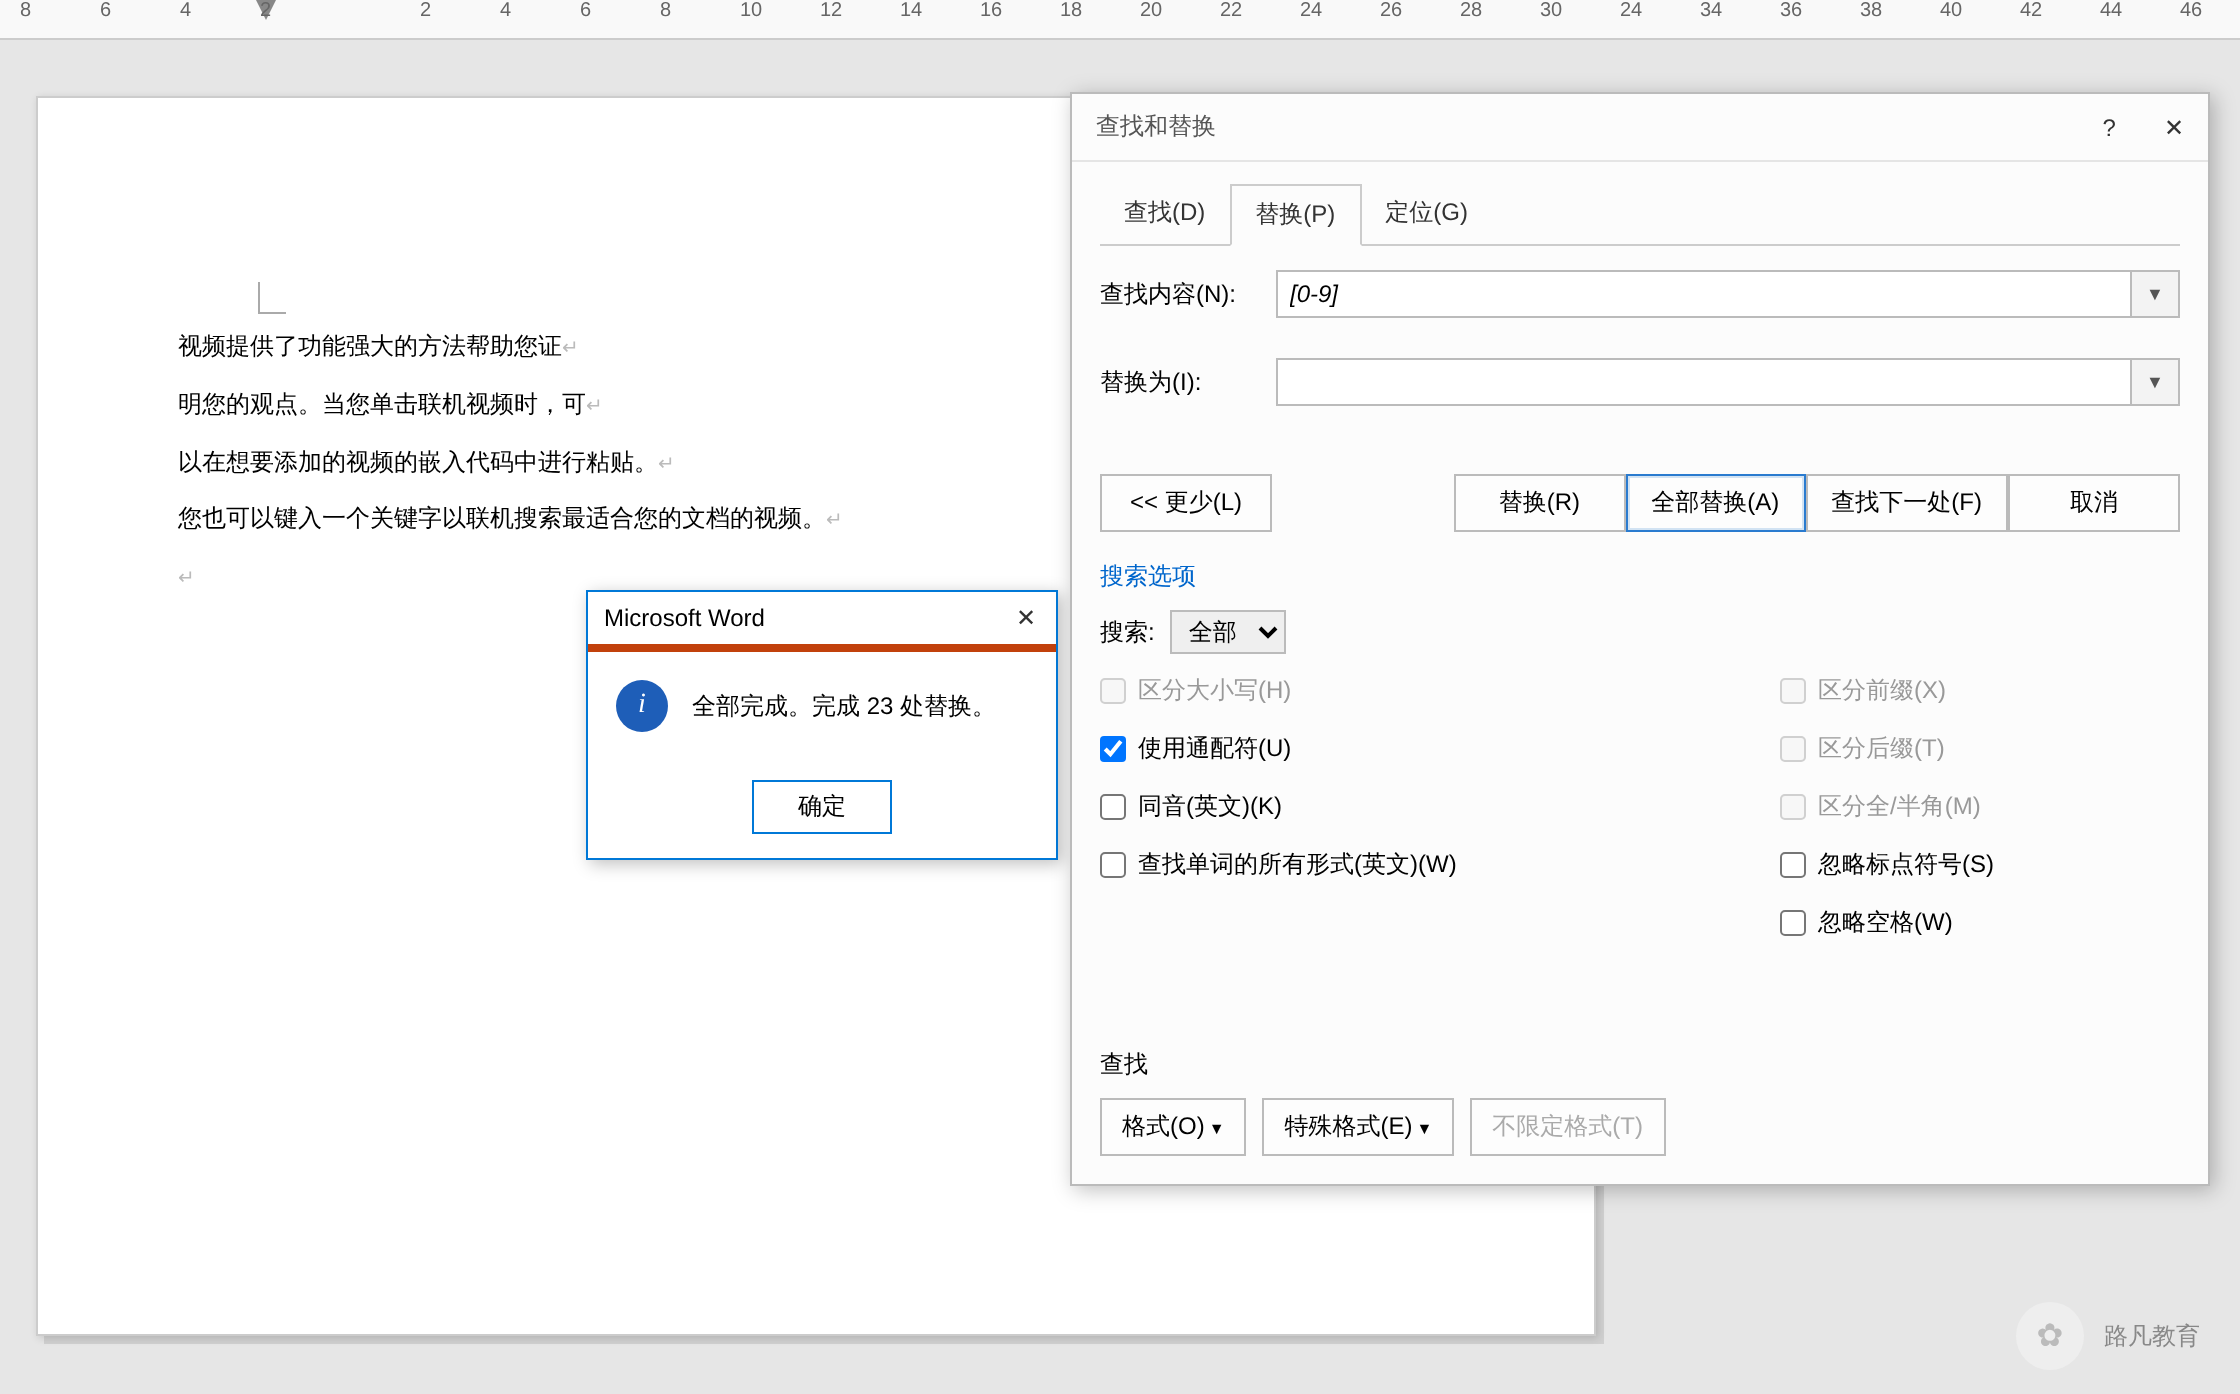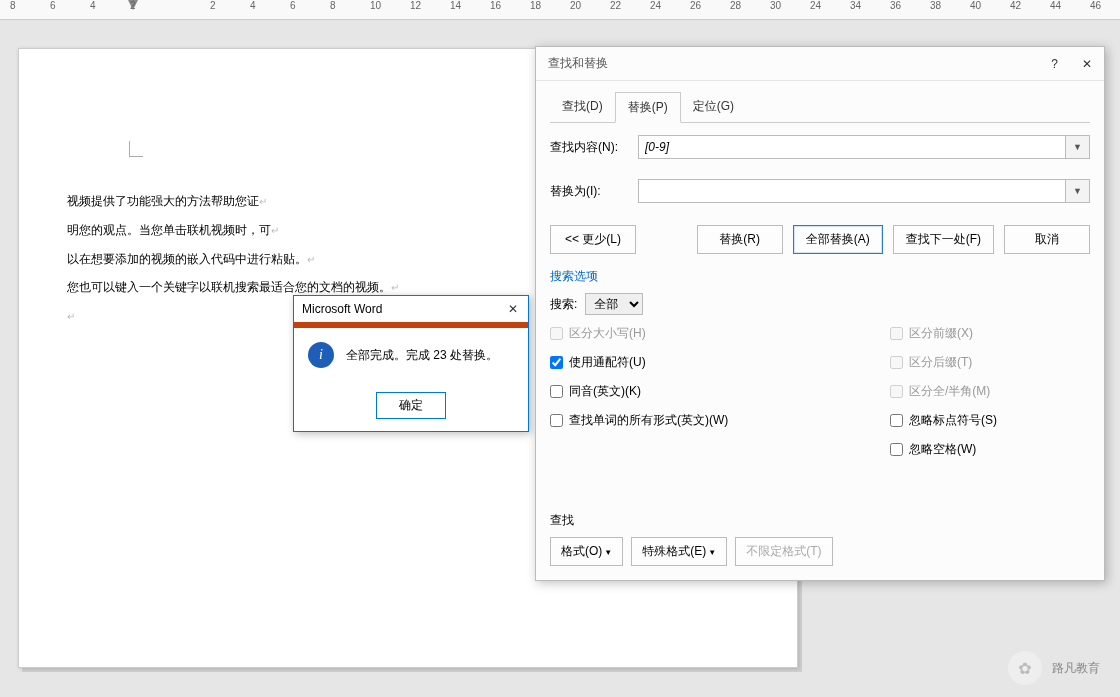--- a/index.html
+++ b/index.html
@@ -4,26 +4,26 @@
 <style>
 * { box-sizing: border-box; margin: 0; padding: 0; font-family: "Microsoft YaHei", "Segoe UI", sans-serif; font-size: 12px; }
 body { background: #e6e6e6; width: 1120px; height: 697px; overflow: hidden; position: relative; }
 
 .ruler { background: #f9f9f9; height: 20px; border-bottom: 1px solid #ccc; display: flex; align-items: center; position: relative; color: #555; }
 .ruler .tick { position: absolute; top: 0; font-size: 10px; color: #666; }
 .ruler .marker { position: absolute; top: 0; width: 0; height: 0; border-left: 5px solid transparent; border-right: 5px solid transparent; border-top: 10px solid #888; }
 
 .page { background: #fff; margin: 28px 0 0 18px; width: 780px; height: 620px; position: absolute; border: 1px solid #ccc; box-shadow: 1px 1px 4px rgba(0,0,0,0.15); top: 20px; }
 .page-shadow { position: absolute; top: 52px; left: 22px; width: 780px; height: 620px; background: #d0d0d0; }
-.doc-body { padding: 110px 0 0 48px; line-height: 2.4; color: #000; font-size: 13px; margin-top: 28px; }
+.doc-body { padding: 110px 0 0 70px; line-height: 2.4; color: #000; font-size: 13px; }
 .doc-body .corner { position: absolute; left: 110px; top: 92px; width: 14px; height: 16px; border-left: 1px solid #aaa; border-bottom: 1px solid #aaa; }
 .doc-body p .pm { color: #bbb; font-size: 10px; }
 
 .msgbox { position: absolute; left: 293px; top: 295px; width: 236px; background: #fff; border: 1px solid #0078d7; box-shadow: 2px 2px 8px rgba(0,0,0,0.25); }
-.msgbox-title { display: flex; justify-content: space-between; align-items: center; padding: 6px 8px; border-bottom: 6px solid #c2410c; font-size: 12px; }
+.msgbox-title { display: flex; justify-content: space-between; align-items: center; padding: 6px 8px; border-bottom: 4px solid #c2410c; font-size: 12px; }
 .msgbox-title .close { width: 14px; height: 14px; cursor: pointer; text-align: center; color: #333; }
 .msgbox-body { display: flex; align-items: center; padding: 14px 14px; gap: 12px; }
 .msgbox-body .info-icon { width: 26px; height: 26px; border-radius: 50%; background: #1e5eb8; color: #fff; display: flex; align-items: center; justify-content: center; font-size: 14px; font-style: italic; font-family: serif; }
 .msgbox-body .msg-text { font-size: 12px; color: #000; }
 .msgbox-footer { display: flex; justify-content: center; padding: 10px 0 12px; border-top: 0; }
 .msgbox-footer button { padding: 4px 22px; background: #fff; border: 1px solid #0078d7; color: #000; cursor: pointer; font-size: 12px; }
 
 .dialog { position: absolute; left: 535px; top: 46px; width: 570px; background: #fcfcfc; border: 1px solid #bbb; box-shadow: 2px 2px 10px rgba(0,0,0,0.25); }
 .dialog-titlebar { display: flex; justify-content: space-between; align-items: center; padding: 8px 12px; border-bottom: 1px solid #e5e5e5; color: #555; }
 .dialog-titlebar .tbuttons { display: flex; gap: 24px; color: #333; }
@@ -33,21 +33,21 @@
 .tabs .tab { padding: 6px 12px; color: #333; cursor: pointer; position: relative; top: 1px; }
 .tabs .tab.active { border: 1px solid #ccc; border-bottom: 1px solid #fcfcfc; background: #fcfcfc; }
 
 .row { display: flex; align-items: center; margin-bottom: 8px; gap: 8px; }
 .row label { width: 80px; color: #000; }
 .row .field { flex: 1; display: flex; }
 .row .field input { flex: 1; border: 1px solid #bbb; padding: 4px 6px; height: 24px; background: #fff; font-style: italic; }
 .row .field .dd { width: 24px; height: 24px; border: 1px solid #bbb; border-left: none; background: #f3f3f3; display: flex; align-items: center; justify-content: center; cursor: pointer; color: #555; font-size: 9px; }
 .row .opt-text { color: #000; }
 
-.button-row { display: flex; gap: 10px; margin: 22px 0 14px; align-items: flex-end; }
+.button-row { display: flex; gap: 0; margin: 34px 0 14px; align-items: flex-end; }
 .button-row .spacer { flex: 1; }
 .btn { padding: 5px 12px; border: 1px solid #bbb; background: #fdfdfd; cursor: pointer; color: #000; min-width: 86px; text-align: center; }
 .btn.primary { border: 1px solid #2a7bcf; color: #000; box-shadow: inset 0 0 0 1px rgba(42,123,207,0.2); }
 
 .group-label { color: #0066cc; margin-bottom: 8px; font-size: 12px; }
 .search-row { display: flex; align-items: center; gap: 8px; margin-bottom: 10px; }
 .search-row label { color: #000; }
 .search-row select { border: 1px solid #bbb; padding: 2px 4px; height: 22px; width: 58px; }
 
 .options-grid { display: flex; }

